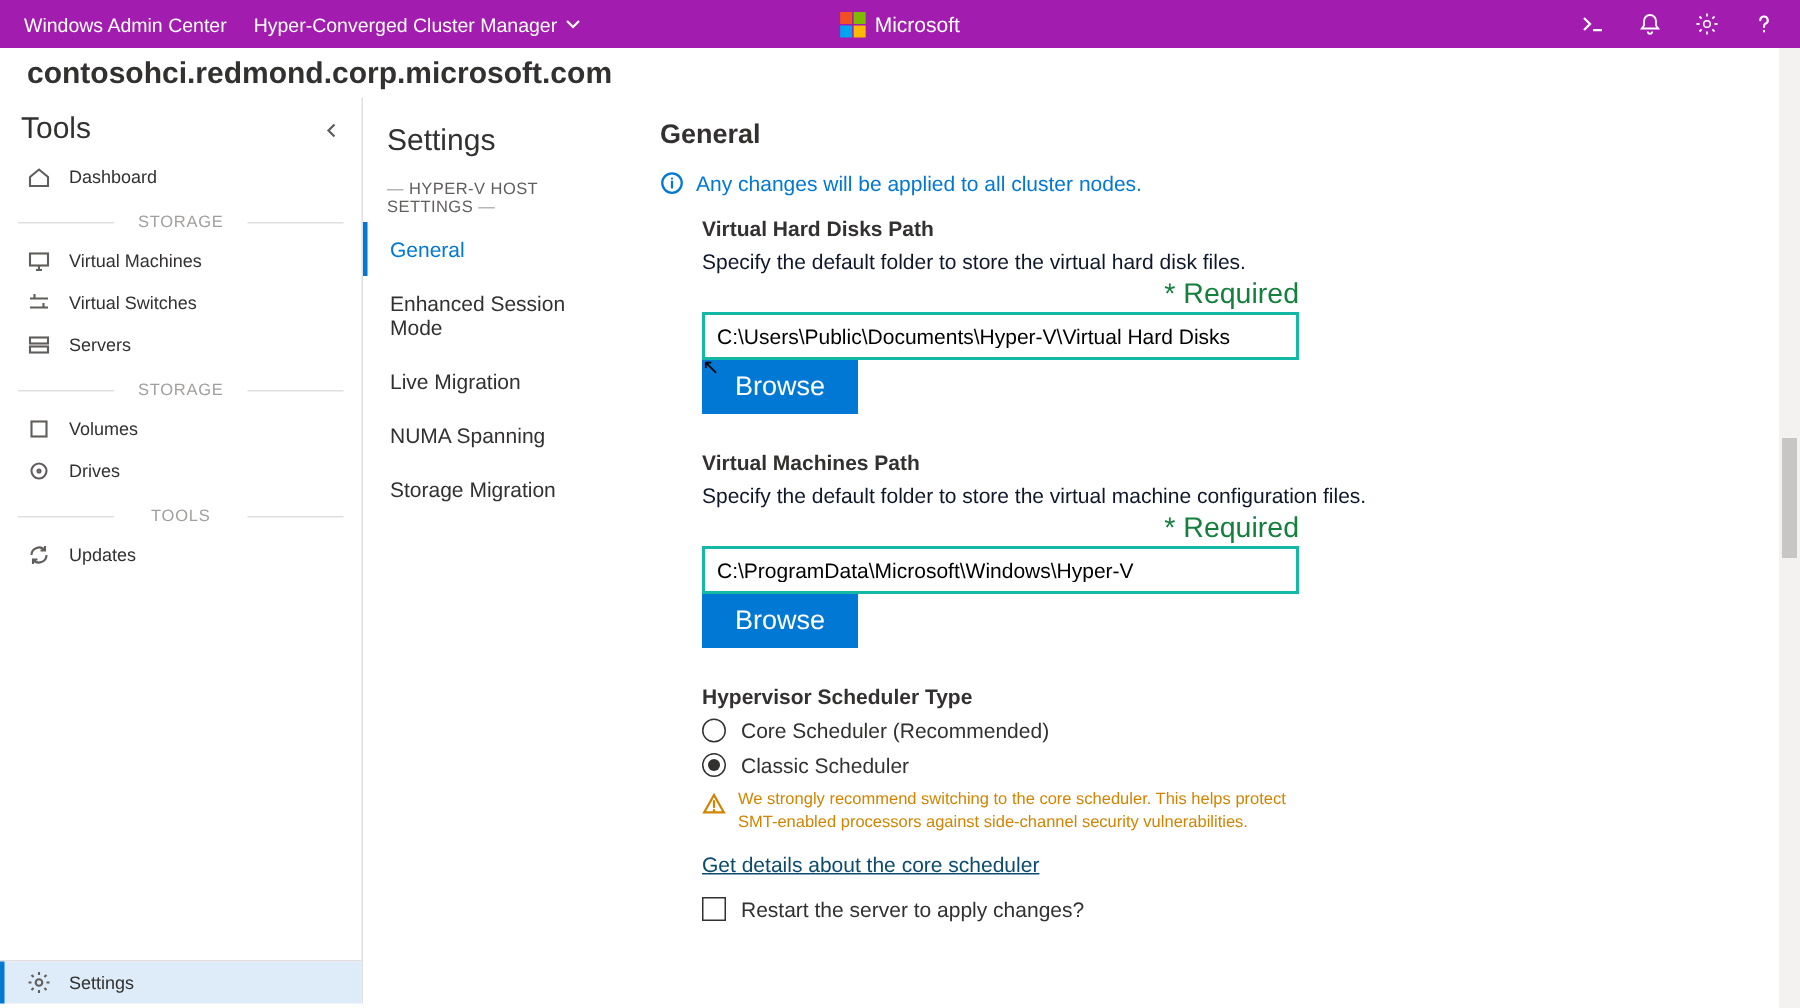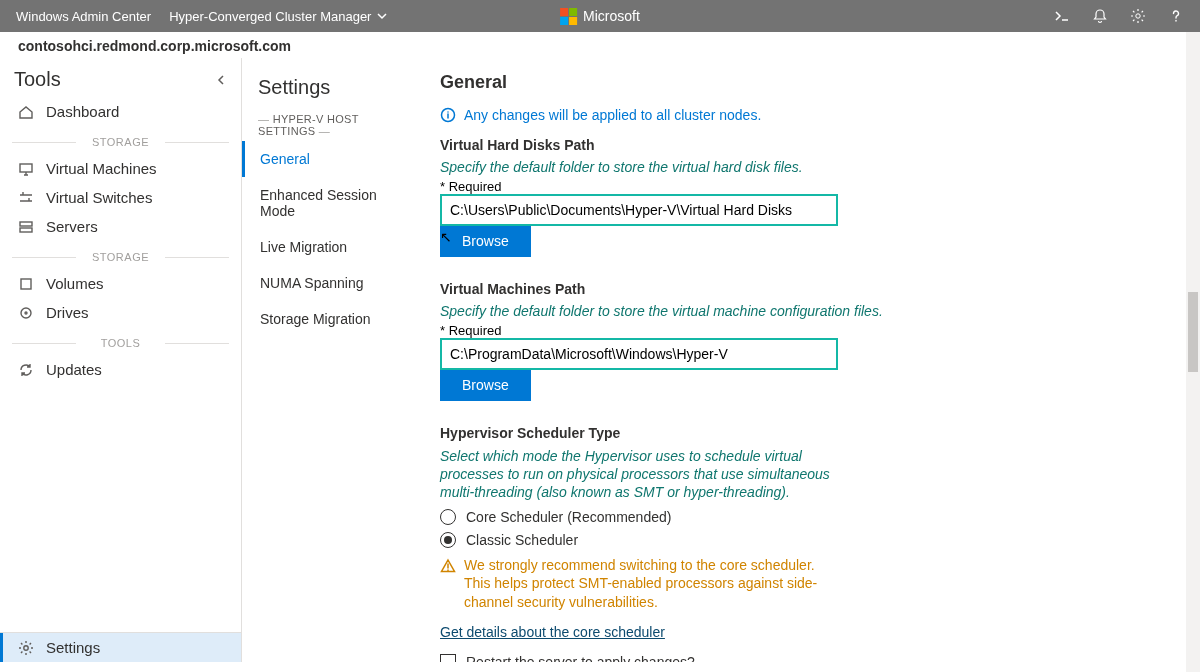--- a/index.html
+++ b/index.html
@@ -1,41 +1,41 @@
 <!DOCTYPE html>
 <html><head>
   <meta charset="utf-8">
   <style>
     * { margin: 0; padding: 0; box-sizing: border-box; font-family: "Segoe UI", Tahoma, Geneva, sans-serif; }
     body { width: 1200px; height: 672px; overflow: hidden; background: #fff; color: #323130; font-size: 14px; }
 
-    .titlebar { background: #737373; color: #fff; height: 32px; display: flex; align-items: center; padding: 0 16px; position: relative; }
+    .titlebar { background: #a21caf; color: #fff; height: 32px; display: flex; align-items: center; padding: 0 16px; position: relative; }
     .titlebar-left { display: flex; align-items: center; gap: 18px; }
     .brand { font-size: 13px; }
     .module-dd { display: flex; align-items: center; gap: 6px; cursor: pointer; font-size: 13px; }
     .titlebar-center { position: absolute; left: 50%; transform: translateX(-50%); display: flex; align-items: center; gap: 6px; }
     .ms-logo { display: inline-grid; grid-template-columns: 8px 8px; grid-template-rows: 8px 8px; gap: 1px; }
     .ms-logo span { width: 8px; height: 8px; }
     .ms-logo .r { background: #f25022; }
     .ms-logo .g { background: #7fba00; }
     .ms-logo .b { background: #00a4ef; }
     .ms-logo .y { background: #ffb900; }
     .titlebar-right { margin-left: auto; display: flex; align-items: center; gap: 22px; }
     .titlebar-right svg { width: 16px; height: 16px; }
 
     .hostbar { padding: 6px 18px 4px 18px; }
-    .hostbar h1 { font-size: 14px; font-weight: 600; }
+    .hostbar h1 { font-size: 20px; font-weight: 600; }
 
     .layout { display: flex; height: calc(100% - 32px - 36px); }
 
     .tools { width: 242px; border-right: 1px solid #e1dfdd; display: flex; flex-direction: column; }
     .tools-head { display: flex; align-items: center; justify-content: space-between; padding: 10px 14px 6px 14px; }
     .tools-head h2 { font-size: 20px; font-weight: 400; }
     .tools-scroll { flex: 1; overflow-y: auto; }
-    .nav-item { display: flex; align-items: center; gap: 12px; padding: 6px 14px 6px 18px; cursor: pointer; font-size: 15px; }
+    .nav-item { display: flex; align-items: center; gap: 12px; padding: 6px 14px 6px 18px; cursor: pointer; font-size: 12px; }
     .nav-item svg { width: 16px; height: 16px; stroke: #605e5c; fill: none; stroke-width: 1.4; }
     .nav-group { color: #a19f9d; font-size: 11px; letter-spacing: .5px; text-align: center; position: relative; margin: 10px 0 6px 0; }
     .nav-group::before, .nav-group::after { content: ""; position: absolute; top: 50%; width: 64px; height: 1px; background: #e1dfdd; }
     .nav-group::before { left: 12px; }
     .nav-group::after { right: 12px; }
     .tools-bottom { border-top: 1px solid #e1dfdd; }
     .tools-bottom .nav-item.active { background: #deecf9; border-left: 3px solid #0078d4; padding-left: 15px; }
 
     .settings-nav { width: 180px; padding: 14px 0; }
     .settings-nav h2 { font-size: 20px; font-weight: 400; padding: 4px 16px 10px 16px; }
@@ -43,29 +43,29 @@
     .settings-group::before { content:"— "; color:#a19f9d; }
     .settings-group::after { content:" —"; color:#a19f9d; }
     .settings-item { padding: 10px 18px; cursor: pointer; font-size: 14px; }
     .settings-item.active { color: #0078d4; border-left: 3px solid #0078d4; padding-left: 15px; }
 
     .content { flex: 1; padding: 14px 24px 0 18px; overflow-y: auto; position: relative; }
     .content h3 { font-size: 18px; font-weight: 600; margin-bottom: 14px; }
     .info-banner { display: flex; align-items: center; gap: 8px; color: #0078d4; margin-bottom: 14px; }
     .info-banner svg { width: 16px; height: 16px; stroke:#0078d4; fill:none; stroke-width:1.5; }
     .section-title { font-weight: 600; margin-bottom: 6px; }
-    .section-desc { color: #0f766e; margin-bottom: 4px; font-style: italic; }
-    .req { color: #000000; font-size: 13px; width: 398px; }
+    .section-desc { color: #0f172a; margin-bottom: 4px; }
+    .req { text-align: right; color: #15803d; font-size: 19px; width: 398px; }
     .path-input { width: 398px; padding: 6px 8px; border: 2px solid #14b8a6; font-size: 14px; }
-    .btn-primary { background: #0078d4; color: #fff; border: none; padding: 8px 22px; font-size: 14px; cursor: pointer; margin-top: -1px; display: block; }
-    .block { margin-bottom: 24px; }
+    .btn-primary { background: #0078d4; color: #fff; border: none; padding: 8px 22px; font-size: 18px; cursor: pointer; margin-top: -1px; display: block; }
+    .block { margin-bottom: 24px; margin-left: 28px; }
     .radio-row { display: flex; align-items: flex-end; gap: 10px; margin: 7px 0; }
     .radio { width: 16px; height: 16px; border: 1.5px solid #323130; border-radius: 50%; display: inline-flex; align-items: center; justify-content: center; }
     .radio.checked::after { content: ""; width: 8px; height: 8px; background: #323130; border-radius: 50%; }
-    .warn { display: flex; gap: 8px; color: #d08400; margin-top: 8px; max-width: 400px; font-size: 14px; line-height: 1.35; }
+    .warn { display: flex; gap: 8px; color: #d08400; margin-top: 8px; max-width: 400px; font-size: 11px; line-height: 1.35; }
     .warn svg { flex-shrink: 0; width: 16px; height: 16px; stroke:#d08400; fill:none; stroke-width:1.5; margin-top:2px; }
     .link { color: #0c4a6e; text-decoration: underline; cursor: pointer; display: inline-block; margin-top: 12px; }
     .checkbox-row { display: flex; align-items: center; gap: 10px; margin-top: 14px; }
     .checkbox { width: 16px; height: 16px; border: 1.5px solid #323130; }
     .desc-narrow { max-width: 400px; line-height: 1.3; }
     .cursor-arrow { position:absolute; top:92px; left:0px; font-size:14px; color:#000; pointer-events:none; }
     .vscroll { position: absolute; right:0; top:32px; bottom:0; width:14px; background:#f3f2f1; }
     .vscroll-thumb { position:absolute; right:2px; top:260px; width:10px; height:80px; background:#c8c6c4; }
   </style>
 </head>
@@ -214,21 +214,20 @@
     <div class="block">
       <div class="section-title">Virtual Machines Path</div>
       <div class="section-desc">Specify the default folder to store the virtual machine configuration files.</div>
       <div class="req">* Required</div>
       <input class="path-input" value="C:\ProgramData\Microsoft\Windows\Hyper-V" style="">
       <button class="btn-primary">Browse</button>
     </div>
 
     <div class="block">
       <div class="section-title">Hypervisor Scheduler Type</div>
-      <div class="section-desc desc-narrow">Select which mode the Hypervisor uses to schedule virtual processes to run on physical processors that use simultaneous multi-threading (also known as SMT or hyper-threading).</div>
       <div class="radio-row">
         <span class="radio"></span>
         <span>Core Scheduler (Recommended)</span>
       </div>
       <div class="radio-row">
         <span class="radio checked"></span>
         <span>Classic Scheduler</span>
       </div>
       <div class="warn">
         <svg viewBox="0 0 16 16">

